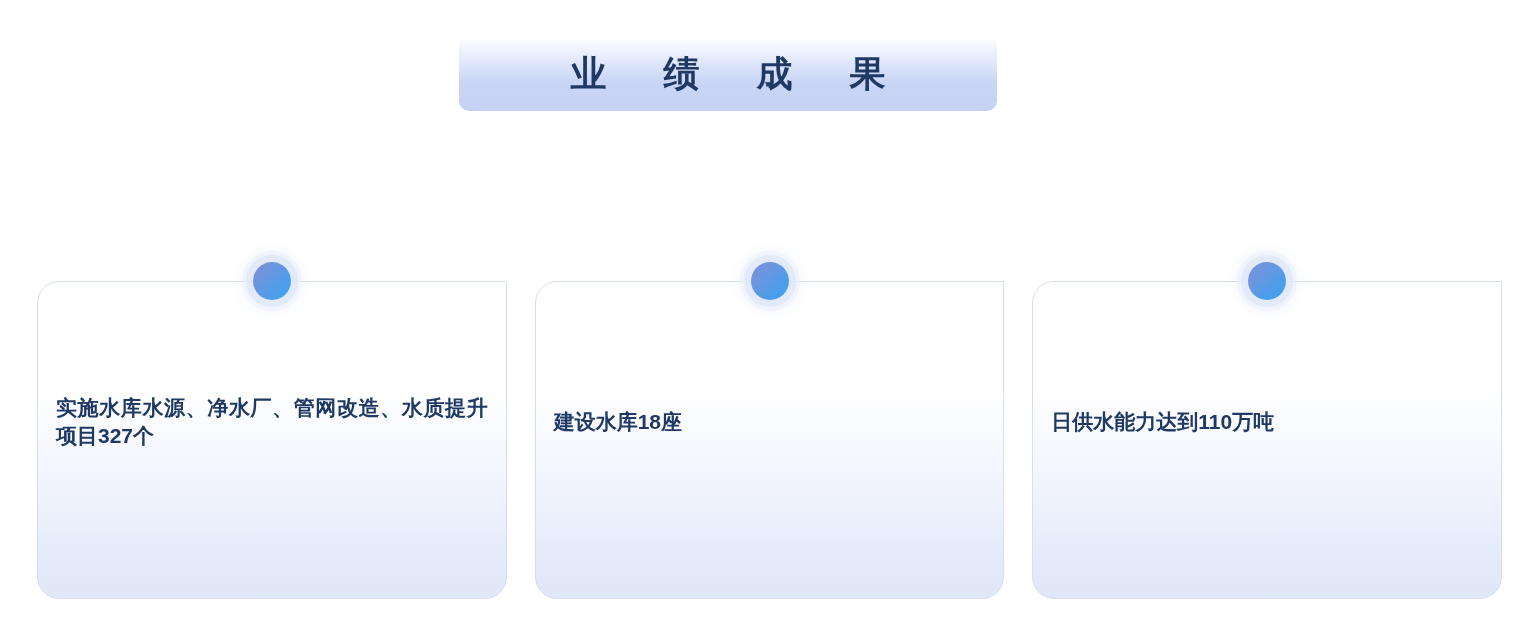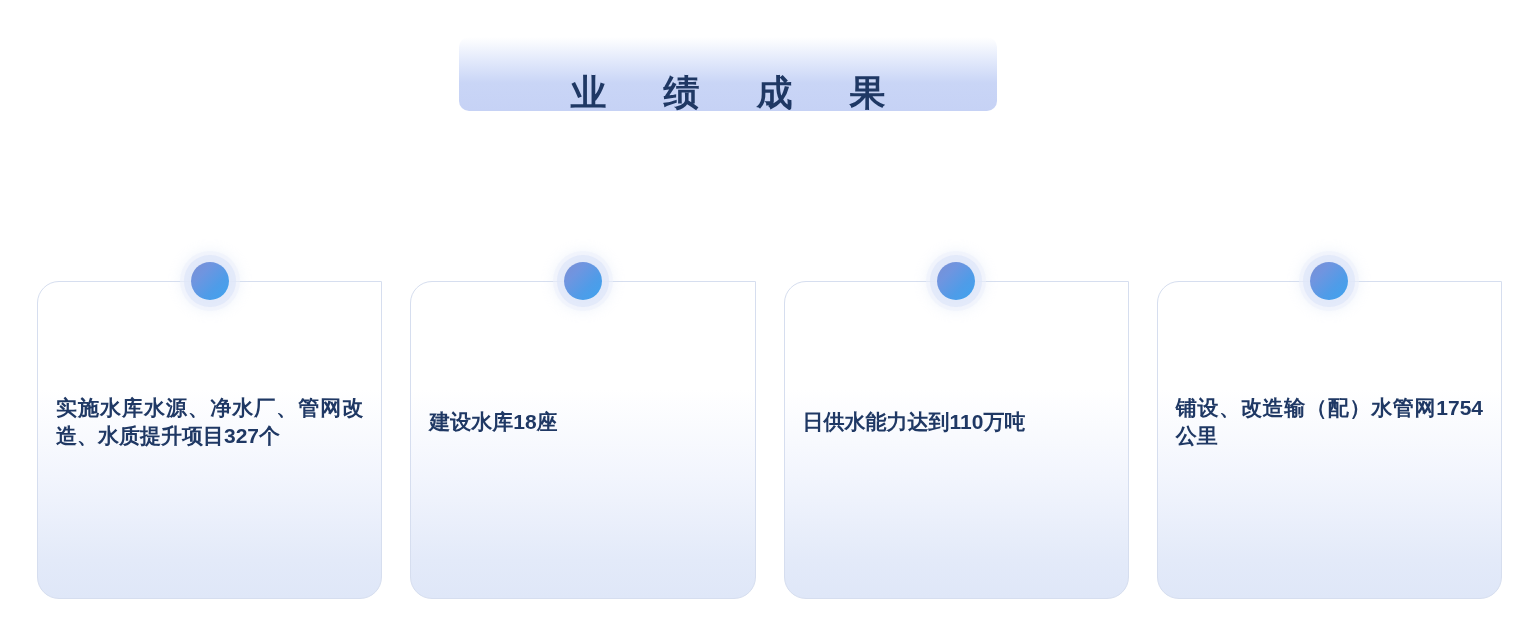--- a/index.html
+++ b/index.html
@@ -18,21 +18,21 @@
   
   #title-banner {
     position: absolute;
     left: 459px;
     top: 37px;
     width: 538px;
     height: 74px;
     border-radius: 10px;
     background: linear-gradient(to bottom, #ffffff 0%, #e2e9fb 32%, #c9d5f6 62%, #c6d2f5 100%);
     display: flex;
-    align-items: flex-end;
+    align-items: center;
     justify-content: center;
   }
   #title-text {
     font-family: "Liberation Serif", "DejaVu Serif", serif;
     font-weight: bold;
     font-size: 36px;
     color: #1f3864;
     letter-spacing: 24px;
     text-indent: 24px;
     line-height: 1;
@@ -130,20 +130,14 @@
 
 
 
   <div class="card-wrap">
     <div class="badge"></div>
     <div class="card-body">
       <div class="card-text justified">日供水能力达到110万吨</div>
     </div>
   </div>
 
-  <div class="card-wrap">
-    <div class="badge"></div>
-    <div class="card-body">
-      <div class="card-text justified">铺设、改造输（配）水管网1754公里</div>
-    </div>
-  </div>
 
 </div>
 
 </body></html>

